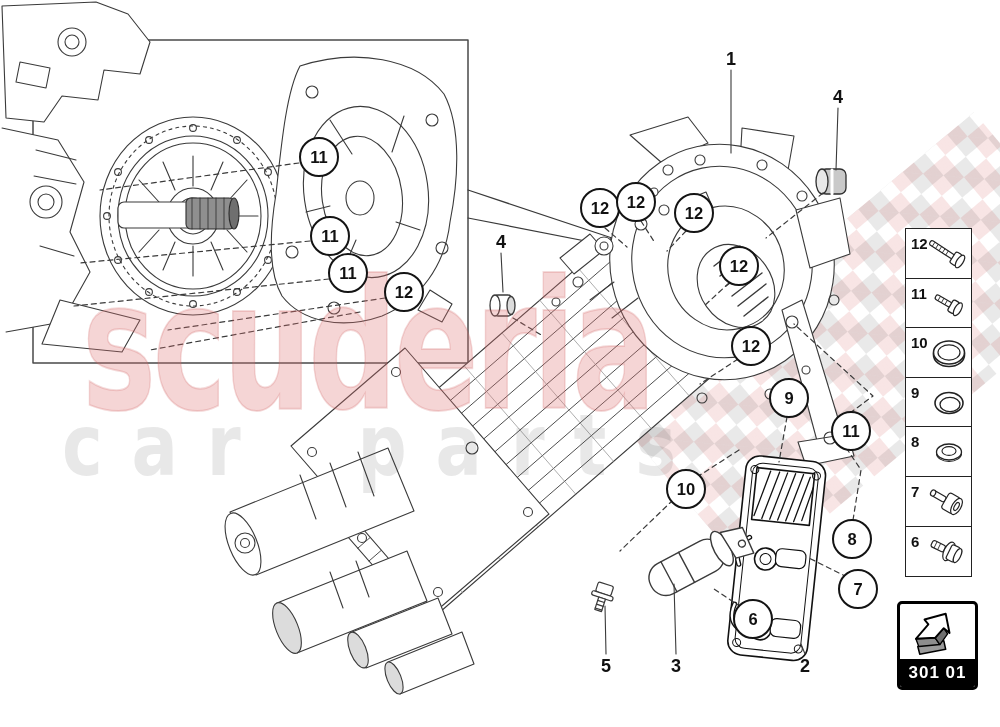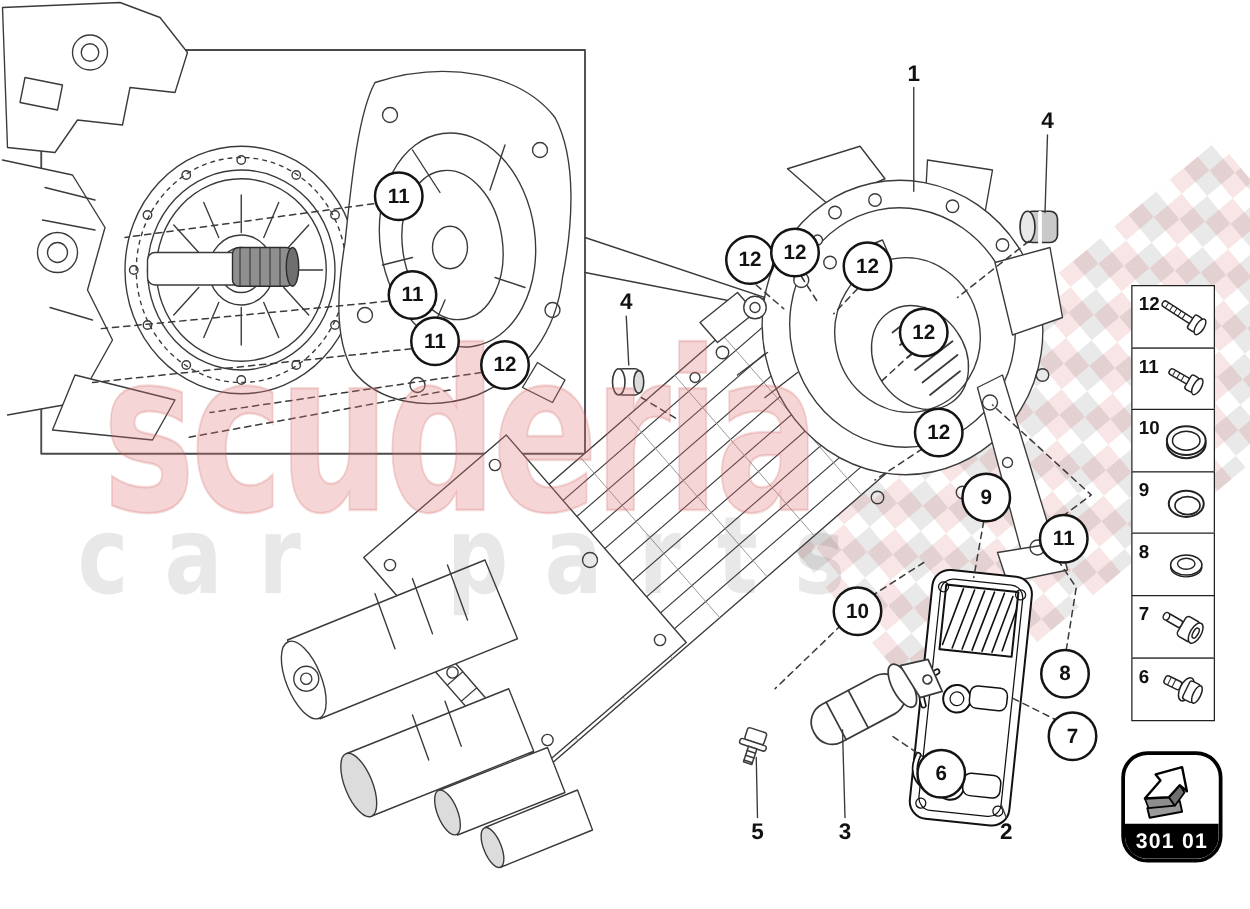--- a/index.html
+++ b/index.html
@@ -54,21 +54,21 @@
     border:1.4px solid #222;background:#fff;position:relative;
   }
   .legend-row:first-child{margin-top:0;}
   .legend-num{
     position:absolute;left:5px;top:6px;font-weight:bold;font-size:15px;color:#111;
   }
   .legend-icon{position:absolute;right:1px;top:2px;}
   
   .code-box{
     position:absolute;left:897px;top:601px;width:81px;height:89px;z-index:50;
-    box-sizing:border-box;border:3px solid #000;border-radius:21px;
+    box-sizing:border-box;border:3px solid #000;border-radius:5px;
     background:#fff;overflow:hidden;
   }
   .code-box .arrow-wrap{height:58px;display:flex;align-items:center;justify-content:center;}
   .code-band{
     position:absolute;left:0;right:0;bottom:0;height:28px;background:#000;
     color:#fff;font-weight:bold;font-size:17px;display:flex;
     align-items:center;justify-content:center;letter-spacing:1px;
   }
 </style>
 </head>

